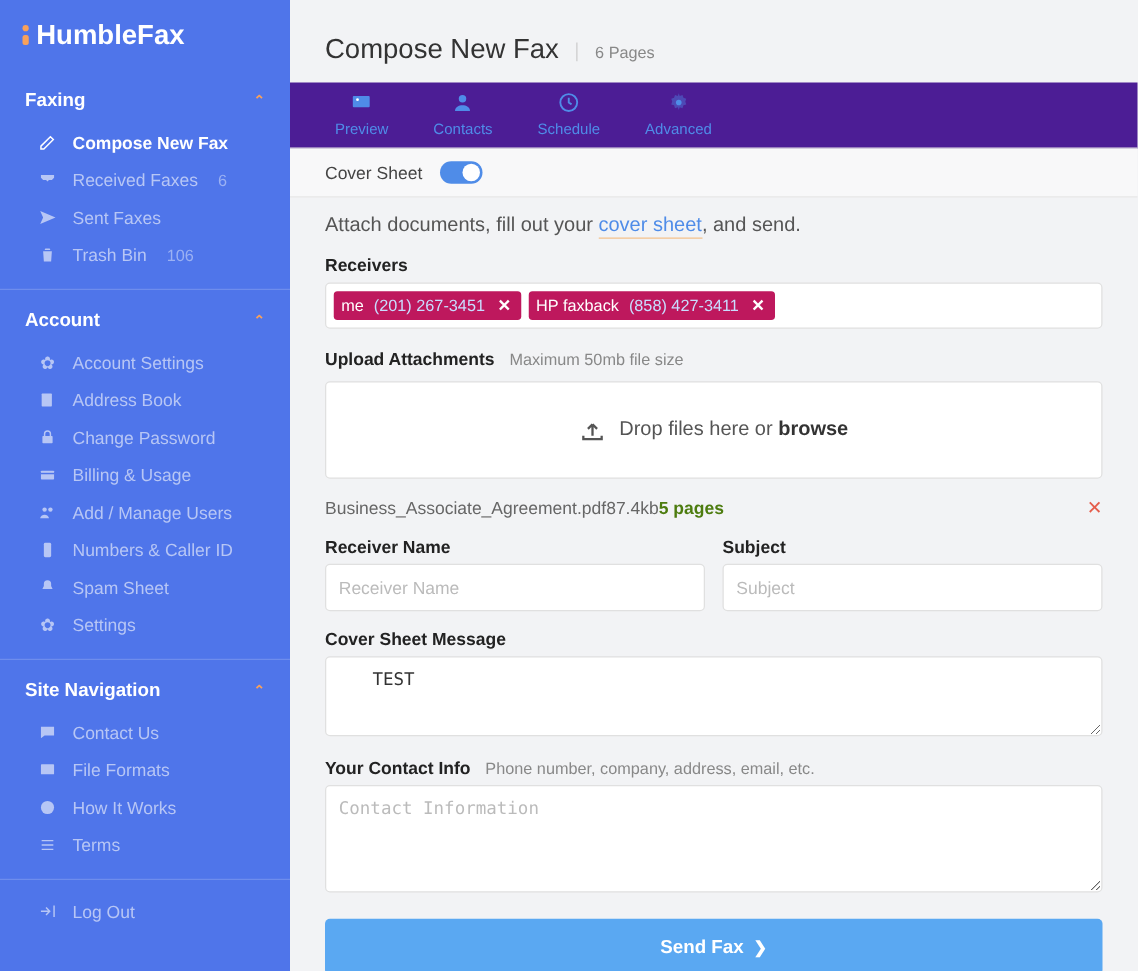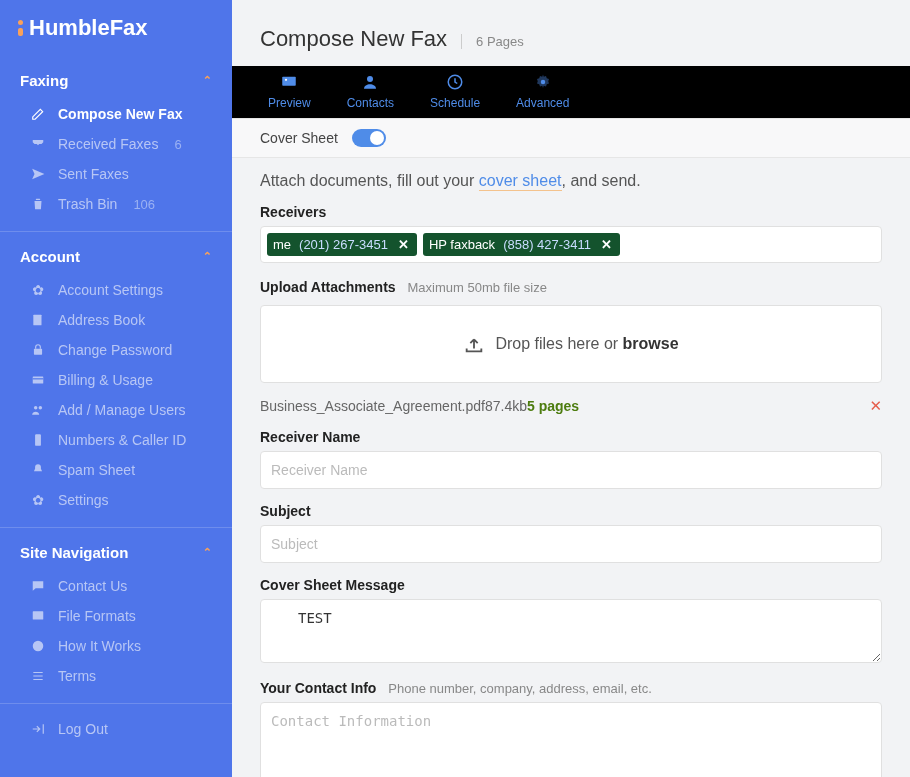--- a/index.html
+++ b/index.html
@@ -63,21 +63,21 @@
     gap: 14px;
     padding: 22px 28px 14px 28px;
   }
   .page-title { font-size: 22px; font-weight: 400; color: #333; }
   .page-sub { font-size: 13px; color: #888; border-left: 1px solid #ccc; padding-left: 14px; margin-top: 12px; }
   .tabs {
     display: flex;
     gap: 36px;
     padding: 6px 28px 0 36px;
     border-bottom: 1px solid #e6e6e6;
-    background: #000000;
+    background: #4c1d95;
   }
   .tab {
     display:flex; flex-direction:column; align-items:center; gap:4px;
     color:#4f8ce8; cursor:pointer; padding-bottom:8px; font-size:12px;
   }
   .tab .t-ico { font-size:18px; height:20px; display:flex; align-items:center; }
   .cover-row {
     display:flex; align-items:center; gap: 14px;
     padding: 10px 28px;
     border-bottom: 1px solid #e6e6e6;
@@ -93,32 +93,32 @@
   .content { padding: 14px 28px 26px 28px; }
   .instr { font-size:16px; color:#555; margin-bottom: 14px; }
   .instr .lnk { color:#4f8ce8; border-bottom: 1px solid #f4c28c; padding-bottom:1px; }
   .field-label { font-weight:700; font-size:14px; color:#222; margin-bottom:6px; }
   .field-hint  { font-weight:400; color:#888; font-size:13px; margin-left:8px; }
   .receivers-box {
     border:1px solid #e0e0e0; background:#fff; border-radius:4px; padding:6px; display:flex; gap:6px; flex-wrap:wrap;
     margin-bottom: 16px;
   }
   .chip {
-    background:#14532d; color:#fff; border-radius:3px; padding: 4px 6px; display:flex; align-items:flex-start; gap:8px;
+    background:#be185d; color:#fff; border-radius:3px; padding: 4px 6px; display:flex; align-items:flex-start; gap:8px;
     font-size: 13px;
   }
   .chip .num { color:#c9ddff; }
   .chip .x { color:#fff; font-weight:700; cursor:pointer; padding:0 2px; }
   .dropzone {
     border:1px solid #e0e0e0; background:#fff; border-radius:4px;
     height: 78px; display:flex; align-items:center; justify-content:center; gap:10px; color:#555;
     margin-bottom: 8px; font-size:16px;
   }
   .dropzone .browse { font-weight:700; color:#333; }
-  .row { display:flex; gap: 14px; margin-bottom: 6px; flex-direction: column; }
+  .row { display:flex; gap: 14px; margin-bottom: 6px; }
   .col { flex:1; }
   .attached {
     display:flex; align-items:center; gap:10px; font-size:14px; color:#666; padding: 6px 0 14px 0;
     justify-content:space-between;
   }
   .attached .left { display:flex; align-items:center; }
   .attached .pages { font-weight:700; color:#4d7c0f; }
   .attached .del { color:#e55d4b; cursor:pointer; font-size:15px;}
   .inp {
     width:100%; border:1px solid #e0e0e0; background:#fff; border-radius:4px; padding: 10px 10px; font-size:14px;

